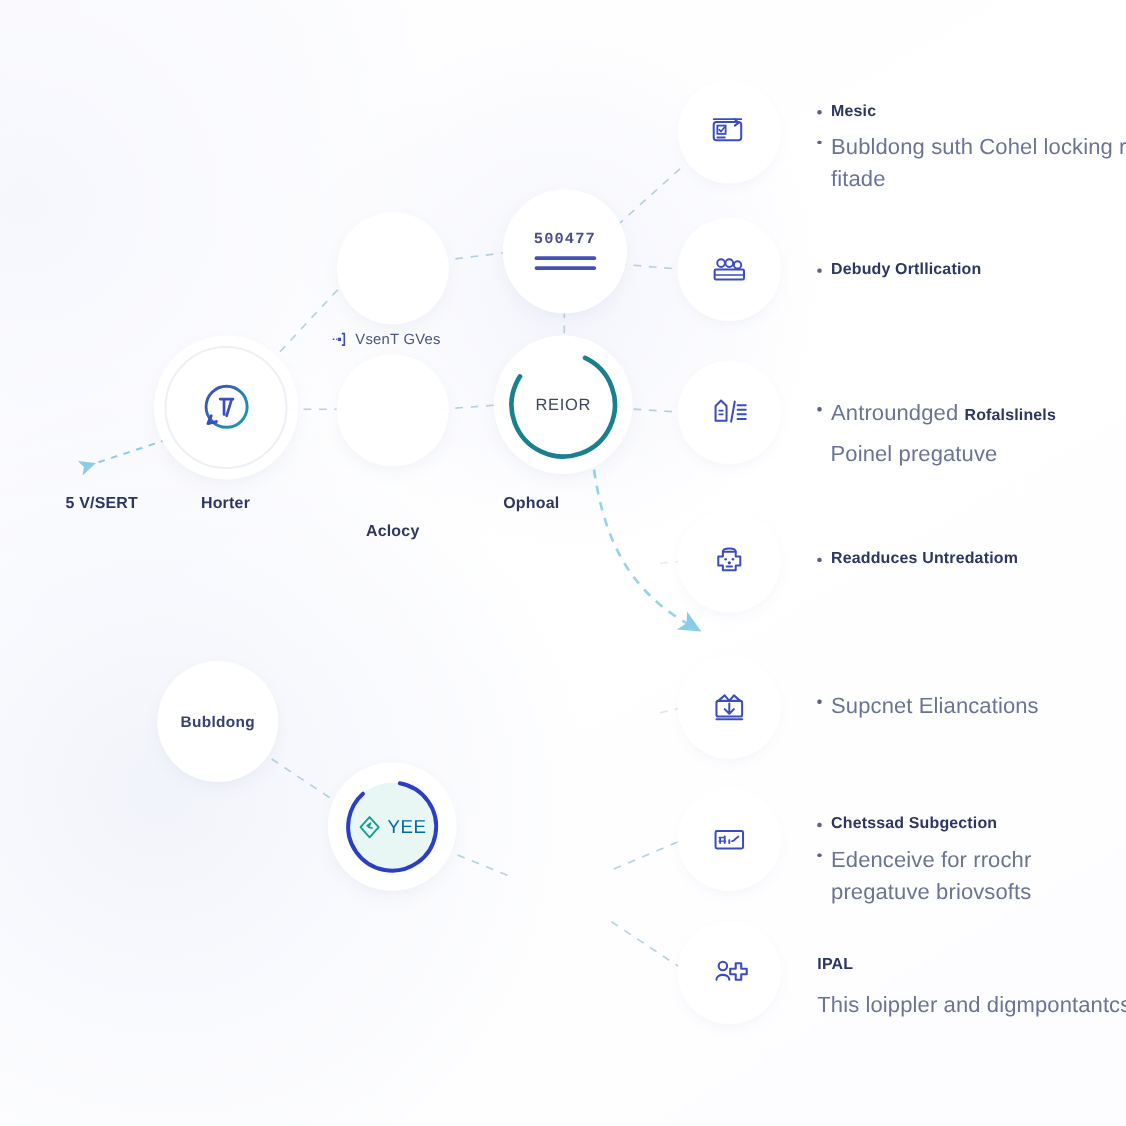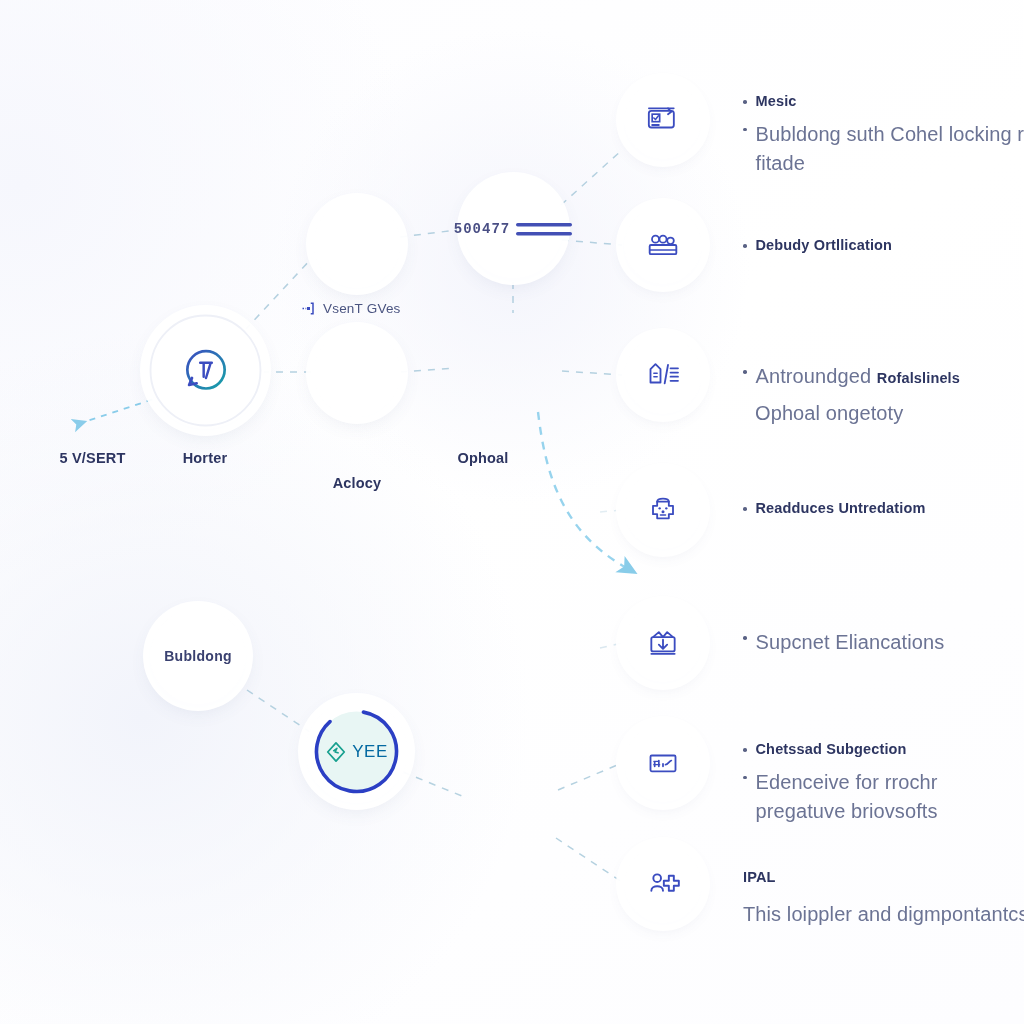--- a/index.html
+++ b/index.html
@@ -147,29 +147,35 @@
   <div class="node" style="left:313px;top:200px;width:88px;height:88px;">
     <span class="inner-text"></span>
   </div>
 
   <div class="node" style="left:313px;top:329px;width:88px;height:88px;">
     <span class="inner-text"></span>
   </div>
   <div class="node-label" style="left:302px;top:450px;width:110px;margin-top:25px;">Aclocy</div>
 
   <div class="node" style="left:464px;top:179px;width:99px;height:99px;">
-    <div style="display:flex;flex-direction:row;align-items:center;gap:5px;">
+    <div style="display:flex;flex-direction:column;align-items:center;gap:5px;">
       <span style="font-family:'Liberation Mono','DejaVu Sans Mono',monospace;font-size:14px;font-weight:700;color:#4a4f85;letter-spacing:1px;">500477</span>
       <svg width="58" height="16" viewBox="0 0 58 16">
         <rect x="1" y="2" width="56" height="3.4" rx="1.7" fill="#4350b5"></rect>
         <rect x="1" y="11" width="56" height="3.4" rx="1.7" fill="#4350b5"></rect>
       </svg>
     </div>
   </div>
 
+  <div class="node" style="left:456px;top:312px;width:112px;height:112px;">
+    <svg class="ring" viewBox="0 0 112 112">
+      <circle cx="56" cy="56" r="47" fill="none" stroke="#1a7f8e" stroke-width="4.2" stroke-linecap="round" stroke-dasharray="228 295" transform="rotate(-65 56 56)"></circle>
+    </svg>
+    <span style="font-size:15px;font-weight:400;color:#3f4766;letter-spacing:.6px;">REIOR</span>
+  </div>
   <div class="node-label" style="left:428px;top:450px;width:110px;">Ophoal</div>
 
   <div class="annot" style="left:301px;top:301px;">
     <svg viewBox="0 0 20 20">
       <path d="M13,3 L16,3 L16,17 L13,17" fill="none" stroke="#3b4cc0" stroke-width="2"></path>
       <rect x="8" y="8" width="4" height="4" fill="#3b4cc0"></rect>
       <path d="M2,10 L7,10" stroke="#3b4cc0" stroke-width="1.8" stroke-dasharray="2 2"></path>
     </svg>
     <span>VsenT GVes</span>
   </div>
@@ -279,21 +285,21 @@
   </div>
 
   <div class="item" style="left:743px;top:362px;">
     <div class="bullet-row">
       <span class="dot"></span>
       <span>
         <span class="b-reg">Antroundged </span><span class="b-strong">Rofalslinels</span>
       </span>
     </div>
     <div class="bullet-row no-dot" style="padding-left:12px;">
-      <span class="b-reg">Ophoal ongetoty</span>
+      <span class="b-reg">Poinel pregatuve</span>
     </div>
   </div>
 
   <div class="item" style="left:743px;top:499px;">
     <div class="bullet-row">
       <span class="dot"></span>
       <span class="b-strong">Readduces Untredatiom</span>
     </div>
   </div>
 

